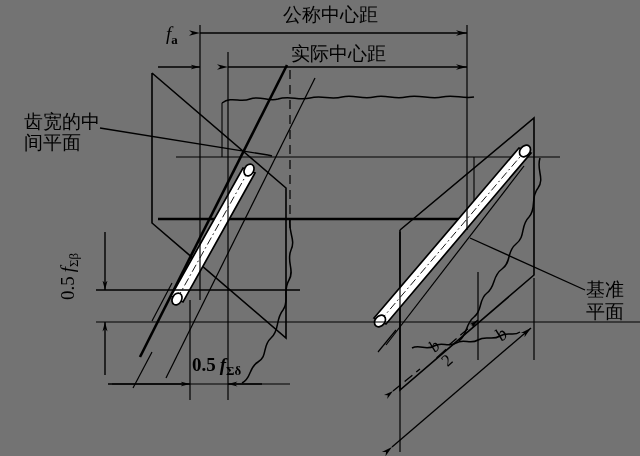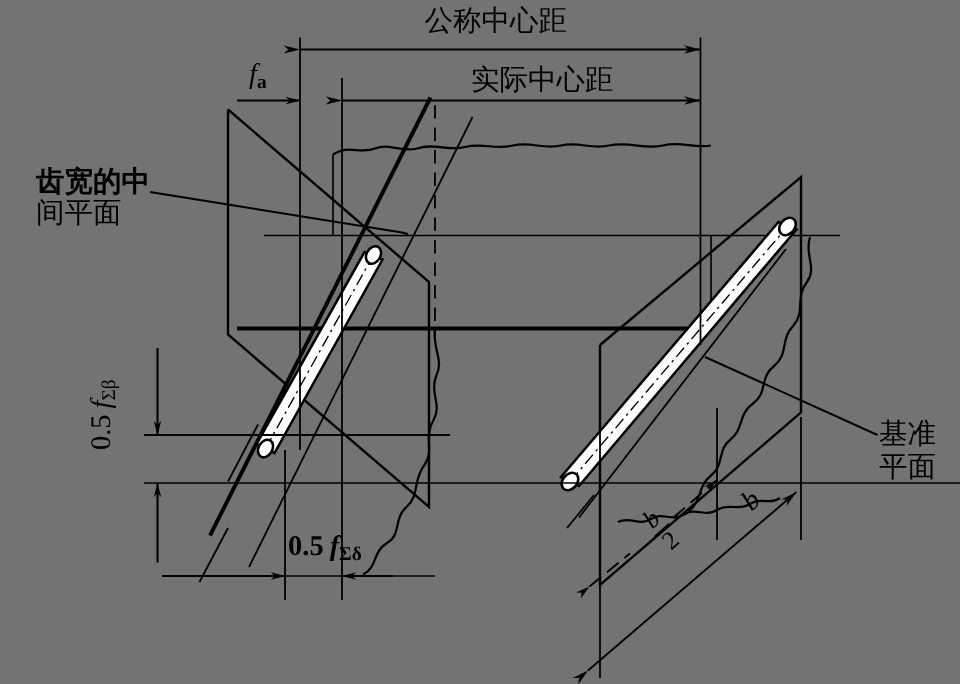--- a/index.html
+++ b/index.html
@@ -214,31 +214,31 @@
       <line x1="268" y1="155" x2="272" y2="156"></line>
     </g>
 
     <g stroke="#000" stroke-width="1.3" fill="none">
       <line x1="585" y1="290" x2="470" y2="238"></line>
     </g>
   </svg>
 
   <div class="lbl cjk" style="left:283px; top:5px;">公称中心距</div>
 
-  <div class="lbl cjk" style="left:314px; top:44px;text-align:center;">实际中心距</div>
-
-  <div class="lbl cjk" style="left:24px; top:112px;font-weight:bold;">齿宽的中</div>
+  <div class="lbl cjk" style="left:291px; top:44px;text-align:center;">实际中心距</div>
+
+  <div class="lbl cjk" style="left:24px; top:112px;">齿宽的中</div>
 
   <div class="lbl cjk" style="left:24px; top:133px;">间平面</div>
 
   <div class="lbl cjk" style="left:586px; top:280px;">基准</div>
 
   <div class="lbl cjk" style="left:586px; top:302px;">平面</div>
 
-  <div class="lbl math" style="left:166px; top:40px;">
+  <div class="lbl math" style="left:166px; top:24px;">
     <i>f</i><sub><b>a</b></sub>
   </div>
 
   <div class="lbl math rot90" style="left:58px; top:300px;">
     <span>0.5</span><span style="display:inline-block;width:4px"></span><i>f</i><sub>Σβ</sub>
   </div>
 
   <div class="lbl math" style="left:192px; top:355px;font-weight:bold;">
     <span>0.5</span><span style="display:inline-block;width:4px"></span><i>f</i><sub>Σδ</sub>
   </div>

